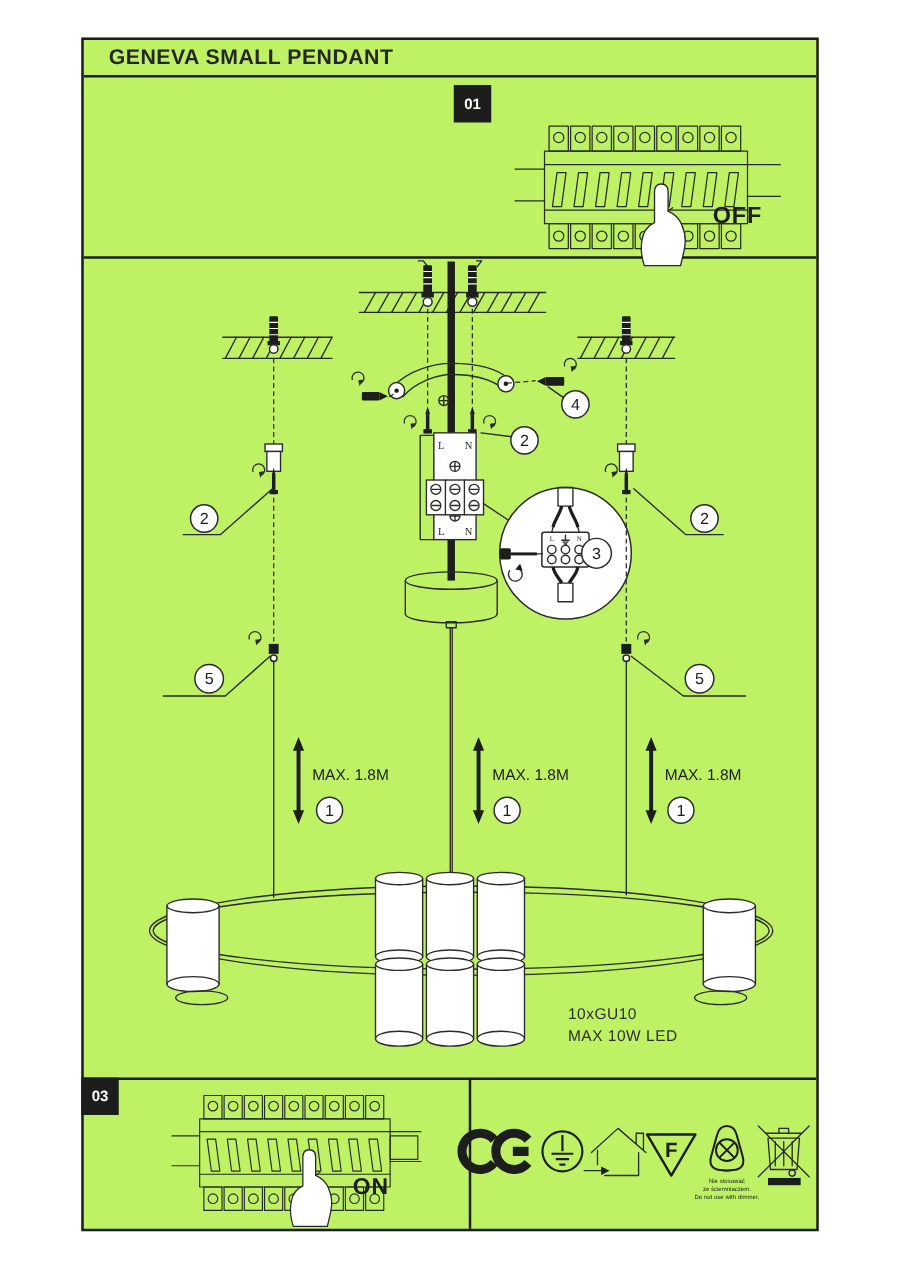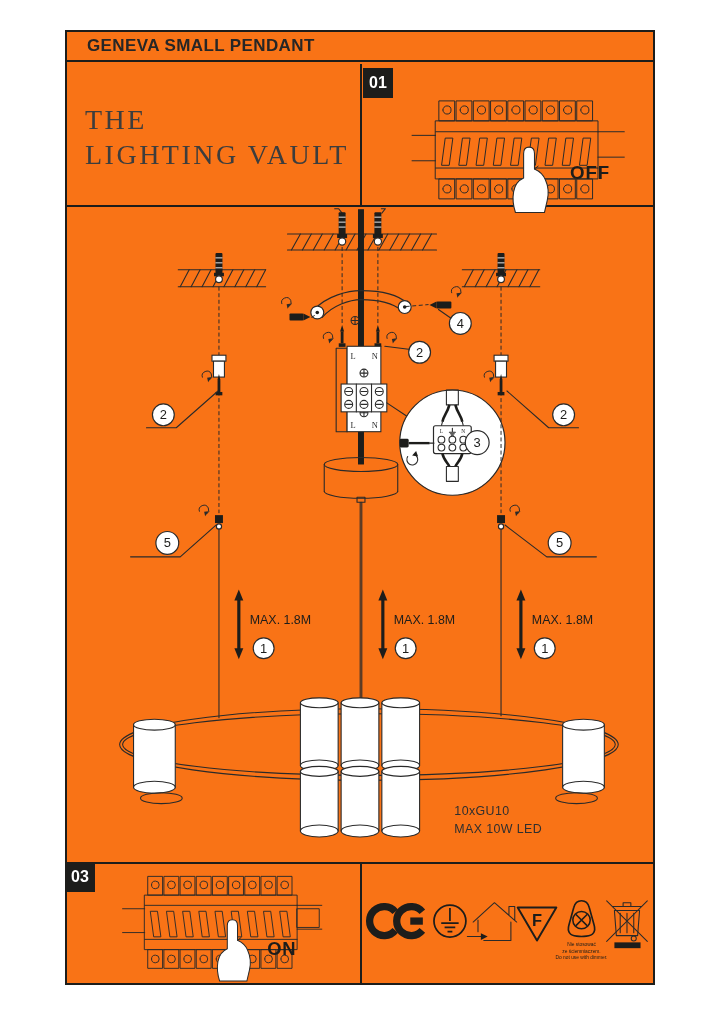--- a/index.html
+++ b/index.html
@@ -4,44 +4,44 @@
 <style>
   html,body{margin:0;padding:0;}
   body{
     width:720px;height:1018px;position:relative;
     background:#ffffff;
     font-family:"Liberation Sans",sans-serif;
     color:#1d1d1b;
   }
   .frame{
     position:absolute;left:65px;top:30px;width:586px;height:951px;
-    border:2px solid #1d1d1b;background:#f97316;
+    border:2px solid #1d1d1b;background:#bef264;
   }
   .titlebar{
     position:absolute;left:0;top:0;width:100%;height:30px;
     border-bottom:2px solid #1d1d1b;
     display:flex;align-items:center;padding-left:20px;box-sizing:border-box;
     font-weight:bold;font-size:17px;letter-spacing:.4px;color:#262626;
   }
   .header{position:absolute;left:0;top:32px;width:100%;height:141px;border-bottom:2px solid #1d1d1b;}
   .cell-left{position:absolute;left:0;top:0;width:293px;height:141px;border-right:2px solid #1d1d1b;}
   .cell-right{position:absolute;left:295px;top:16px;width:291px;height:141px;}
   .brand{
     position:absolute;left:18px;top:38px;
     font-family:"Liberation Serif",serif;color:#3d3d3d;
     font-size:28px;line-height:35px;letter-spacing:2.5px;font-weight:400;
   }
   .mainpanel{position:absolute;left:0;top:175px;width:100%;height:655px;border-bottom:2px solid #1d1d1b;}
   .bottomrow{position:absolute;left:0;top:832px;width:100%;height:119px;}
-  .bcell-left{position:absolute;left:0;top:0;width:293px;height:119px;border-right:2px solid #1d1d1b;}
+  .bcell-left{position:absolute;left:0;top:0;width:293px;height:119px;border-right:2px solid #1d1d1b;padding-left:15px;}
   .bcell-right{position:absolute;left:295px;top:0;width:291px;height:119px;}
   .badge{
     position:absolute;width:30px;height:30px;background:#1d1d1b;color:#fff;
     display:flex;align-items:center;justify-content:center;
-    font-weight:bold;font-size:16px;z-index:5;
+    font-weight:bold;font-size:12px;z-index:5;
   }
   .badge01{left:296px;top:36px;}
   .badge07{left:-2px;top:830px;}
   svg{display:block;}
   .ln{stroke:#2a2a2a;fill:none;stroke-width:1.1;stroke-linecap:round;stroke-linejoin:round;}
   .fill{fill:#1d1d1b;stroke:none;}
   .wfill{fill:#ffffff;stroke:none;}
   .dash{stroke:#2a2a2a;fill:none;stroke-width:1;stroke-dasharray:4 2.6;}
   .co{fill:#fff;stroke:#2a2a2a;stroke-width:1.2;}
   .cnum{font:13px "Liberation Sans",sans-serif;fill:#1d1d1b;text-anchor:middle;dominant-baseline:central;}
@@ -54,26 +54,20 @@
 </head>
 <body>
 
 <div class="frame">
 
   <div class="titlebar">
     <span>GENEVA SMALL PENDANT</span>
   </div>
 
   <div class="header">
-    <div class="cell-left">
-      <div class="brand">
-        <div>THE</div>
-        <div>LIGHTING VAULT</div>
-      </div>
-    </div>
     <div class="cell-right">
       <svg width="291" height="141" viewBox="0 0 293 143">
         <g transform="translate(46,12) scale(0.92)">
           <path class="ln" d="M4,48 H30 M4,76 H30 M209,44 H238 M209,72 H238"></path>
           <rect class="ln" x="30" y="32" width="179" height="64"></rect>
           <path class="ln" d="M34,10 h17 v22 h-17 z m19,0 h17 v22 h-17 z m19,0 h17 v22 h-17 z m19,0 h17 v22 h-17 z m19,0 h17 v22 h-17 z m19,0 h17 v22 h-17 z m19,0 h17 v22 h-17 z m19,0 h17 v22 h-17 z m19,0 h17 v22 h-17 z"></path>
           <path class="ln" d="M38,20 a4.5,4.5 0 1 1 9,0 a4.5,4.5 0 1 1 -9,0 m19,0 a4.5,4.5 0 1 1 9,0 a4.5,4.5 0 1 1 -9,0 m19,0 a4.5,4.5 0 1 1 9,0 a4.5,4.5 0 1 1 -9,0 m19,0 a4.5,4.5 0 1 1 9,0 a4.5,4.5 0 1 1 -9,0 m19,0 a4.5,4.5 0 1 1 9,0 a4.5,4.5 0 1 1 -9,0 m19,0 a4.5,4.5 0 1 1 9,0 a4.5,4.5 0 1 1 -9,0 m19,0 a4.5,4.5 0 1 1 9,0 a4.5,4.5 0 1 1 -9,0 m19,0 a4.5,4.5 0 1 1 9,0 a4.5,4.5 0 1 1 -9,0 m19,0 a4.5,4.5 0 1 1 9,0 a4.5,4.5 0 1 1 -9,0"></path>
           <path class="ln" d="M34,96 h17 v22 h-17 z m19,0 h17 v22 h-17 z m19,0 h17 v22 h-17 z m19,0 h17 v22 h-17 z m19,0 h17 v22 h-17 z m19,0 h17 v22 h-17 z m19,0 h17 v22 h-17 z m19,0 h17 v22 h-17 z m19,0 h17 v22 h-17 z"></path>
           <path class="ln" d="M38,107 a4.5,4.5 0 1 1 9,0 a4.5,4.5 0 1 1 -9,0 m19,0 a4.5,4.5 0 1 1 9,0 a4.5,4.5 0 1 1 -9,0 m19,0 a4.5,4.5 0 1 1 9,0 a4.5,4.5 0 1 1 -9,0 m19,0 a4.5,4.5 0 1 1 9,0 a4.5,4.5 0 1 1 -9,0 m19,0 a4.5,4.5 0 1 1 9,0 a4.5,4.5 0 1 1 -9,0 m19,0 a4.5,4.5 0 1 1 9,0 a4.5,4.5 0 1 1 -9,0 m19,0 a4.5,4.5 0 1 1 9,0 a4.5,4.5 0 1 1 -9,0 m19,0 a4.5,4.5 0 1 1 9,0 a4.5,4.5 0 1 1 -9,0 m19,0 a4.5,4.5 0 1 1 9,0 a4.5,4.5 0 1 1 -9,0"></path>
           <path class="ln" d="M30,44 H209 M30,84 H209"></path>

